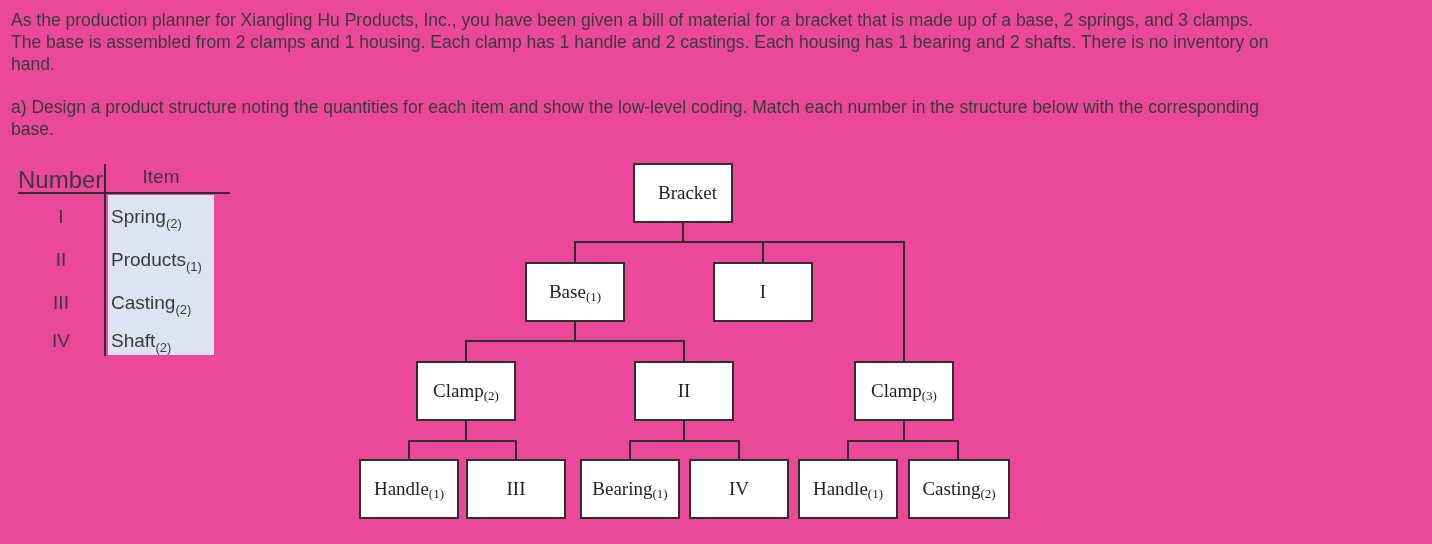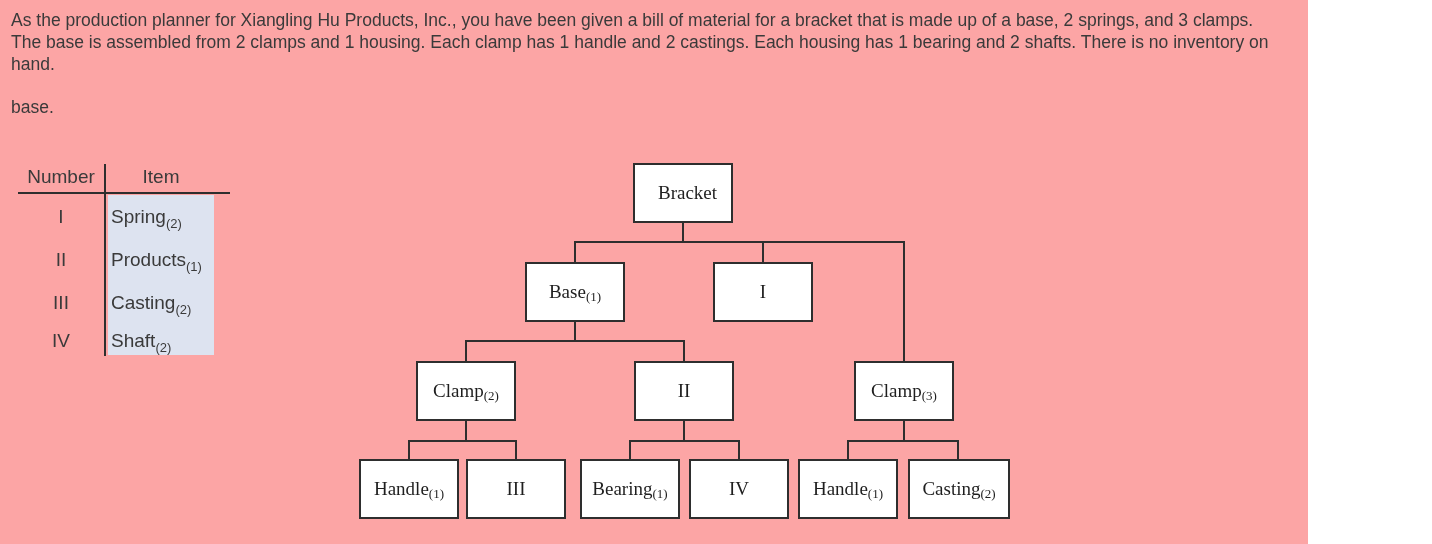--- a/index.html
+++ b/index.html
@@ -1,38 +1,38 @@
 <!DOCTYPE html>
 <html><head>
 <meta charset="utf-8">
 <style>
   html, body { margin: 0; padding: 0; background: #ffffff; }
   .page {
     position: relative;
-    width: 1308px;
+    width: 1432px;
     height: 544px;
-    background: #fca5a5;
+    background: #ec4899;
     font-family: "Liberation Sans", sans-serif;
     color: #3a3a3a;
     overflow: hidden;
   }
   
   .para { position: absolute; left: 11px; }
   .para .tline {
     font-size: 17.5px;
     line-height: 22px;
     white-space: nowrap;
     color: #3a3a3a;
   }
   
   .lltable { position: absolute; left: 18px; top: 166px; width: 212px; height: 191px; }
   .lltable .hdr { position: absolute; top: 0; left: 0; width: 212px; height: 26px; }
   .lltable .hdr .hnum {
-    position: absolute; left: 0; width: 86px; text-align: center;
-    font-size: 19px; color: #3a3a3a;
+    position: absolute; left: 0; width: 86px; 
+    font-size: 24px; color: #3a3a3a;
   }
   .lltable .hdr .hitem {
     position: absolute; left: 86px; width: 114px; text-align: center;
     font-size: 19px; color: #3a3a3a;
   }
   .lltable .hline { position: absolute; left: 0; top: 26px; width: 212px; height: 2px; background: #2e2e2e; }
   .lltable .vline { position: absolute; left: 86px; top: -2px; width: 2px; height: 192px; background: #2e2e2e; }
   .lltable .itembg { position: absolute; left: 90px; top: 29px; width: 106px; height: 160px; }
   .lltable .trow { position: absolute; left: 0; width: 212px; height: 40px; display: flex; align-items: center; }
   .lltable .rnum { width: 86px; text-align: center; font-size: 19px; color: #3a3a3a; }
@@ -60,20 +60,21 @@
 
 <div class="page">
 
   <div class="para" style="top: 9px;">
     <div class="tline">As the production planner for Xiangling Hu Products, Inc., you have been given a bill of material for a bracket that is made up of a base, 2 springs, and 3 clamps.</div>
     <div class="tline">The base is assembled from 2 clamps and 1 housing. Each clamp has 1 handle and 2 castings. Each housing has 1 bearing and 2 shafts. There is no inventory on</div>
     <div class="tline">hand.</div>
   </div>
 
   <div class="para" style="top: 96px;">
+    <div class="tline">a) Design a product structure noting the quantities for each item and show the low-level coding. Match each number in the structure below with the corresponding</div>
     <div class="tline">base.</div>
   </div>
 
   <div class="lltable">
     <div class="itembg" style="background: #dde3f0;"></div>
     <div class="hdr">
       <span class="hnum">Number</span>
       <span class="hitem">Item</span>
     </div>
     <div class="hline"></div>

